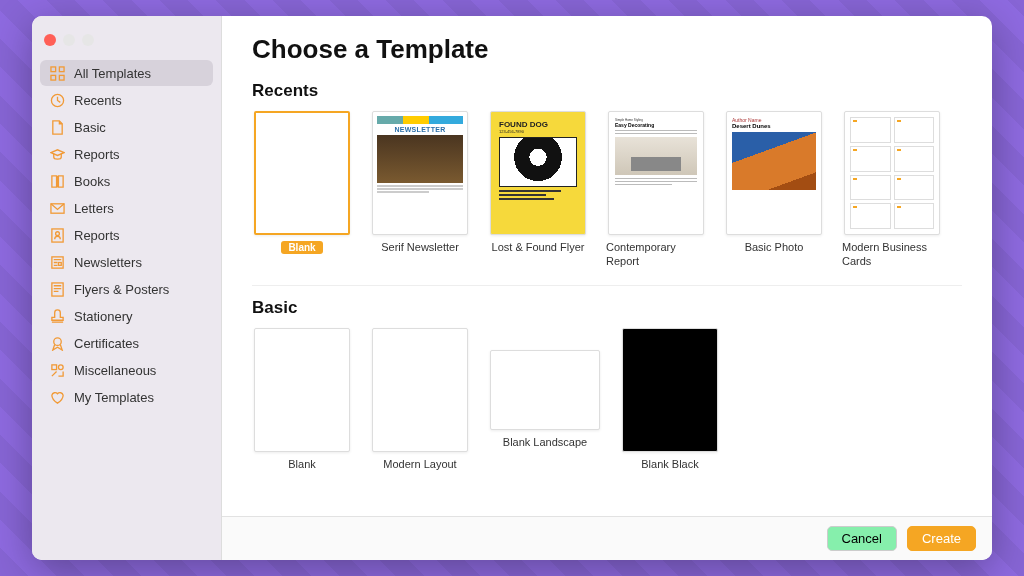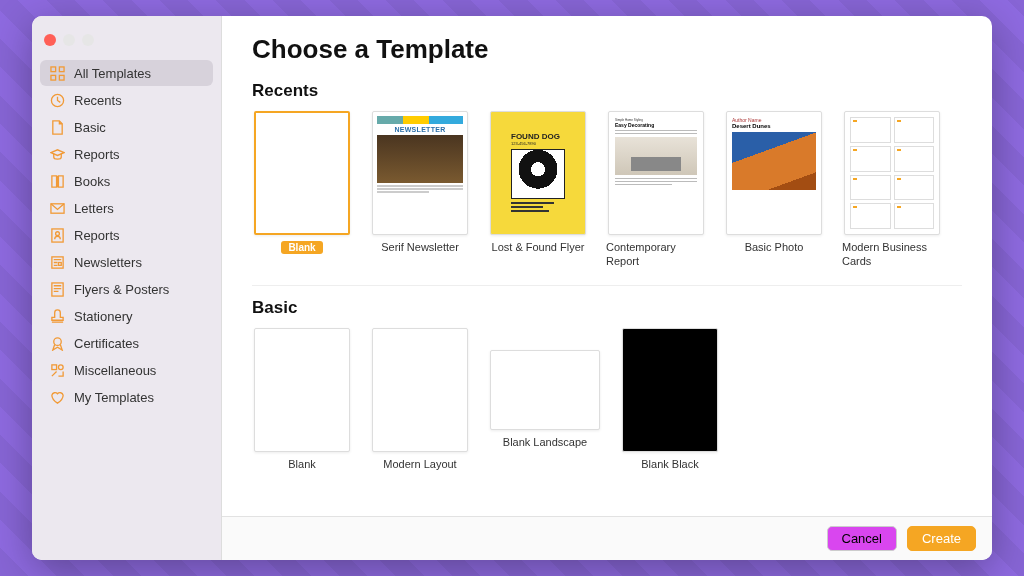--- a/index.html
+++ b/index.html
@@ -27,29 +27,29 @@
   h1 { font-size:26px; font-weight:700; color:#111; margin-bottom:16px; }
   h2 { font-size:17px; font-weight:700; color:#111; margin: 6px 0 10px; }
   .row { display:flex; gap:18px; padding-bottom:16px; border-bottom:1px solid #eee; margin-bottom:12px;}
   .tpl { width:100px; display:flex; flex-direction:column; align-items:center; cursor:pointer;}
   .thumb { width:96px; height:124px; background:#fff; border:1px solid #ddd; border-radius:2px; box-shadow:0 1px 3px rgba(0,0,0,0.08); overflow:hidden; position:relative;}
   .thumb.landscape { width:110px; height:80px; margin-top:22px;}
   .thumb.selected { border:2px solid #f5a623; }
   .tpl-label { font-size:11px; color:#333; text-align:left; margin-top:6px; line-height:1.25; min-height:26px;}
   .badge { background:#f5a623; color:#fff; font-size:10px; padding:1px 7px; border-radius:3px; margin-top:6px; font-weight:600;}
   .footer { height:44px; border-top:1px solid #e2e2e2; display:flex; justify-content:flex-end; align-items:center; gap:10px; padding:0 16px; background:#fafafa;}
-  .btn { font-size:13px; padding:4px 14px; border-radius:5px; border:1px solid #ccc; background:#d946ef; cursor:pointer;}
+  .btn { font-size:13px; padding:4px 14px; border-radius:5px; border:1px solid #ccc; background:#86efac; cursor:pointer;}
   .btn.primary { background:#f5a623; border-color:#f5a623; color:#fff; font-weight:500;}
   
   .th-newsletter { padding:4px; font-size:4px; }
   .th-newsletter .hd{height:8px;background:linear-gradient(90deg,#6aa 30%,#fc0 30% 60%,#3ad 60%);margin-bottom:2px;}
   .th-newsletter .tt{color:#2a6ea8;font-size:7px;font-weight:700;letter-spacing:0.3px;text-align:center;}
   .th-newsletter .img{height:48px;background:linear-gradient(#4a3520,#7a5a30);margin:2px 0;}
   .th-newsletter .txt{height:2px;background:#ccc;margin:1px 0;}
-  .th-found { background:#f6d93b; padding:20px; }
+  .th-found { background:#f6d93b; padding:8px; }
   .th-found .t1{font-size:8px;font-weight:800;color:#222;}
   .th-found .t2{font-size:4px;color:#222;}
   .th-found .dog{height:50px;background:radial-gradient(circle at 50% 40%,#fff 0 18%,#111 18% 50%,#fff 50%);border:1px solid #222;margin:3px 0;}
   .th-found .ln{height:2px;background:#333;margin:2px 0;width:80%;}
   .th-contemp{padding:6px;font-size:3px;color:#333;}
   .th-contemp .t{font-size:5px;font-weight:700;color:#000;margin-bottom:2px;}
   .th-contemp .room{height:38px;background:linear-gradient(#e8e2d8,#cfc7b8);margin:3px 0;position:relative;}
   .th-contemp .room::after{content:"";position:absolute;bottom:4px;left:20%;width:60%;height:14px;background:#888;}
   .th-contemp .ln{height:1px;background:#bbb;margin:2px 0;}
   .th-photo{padding:5px;}

